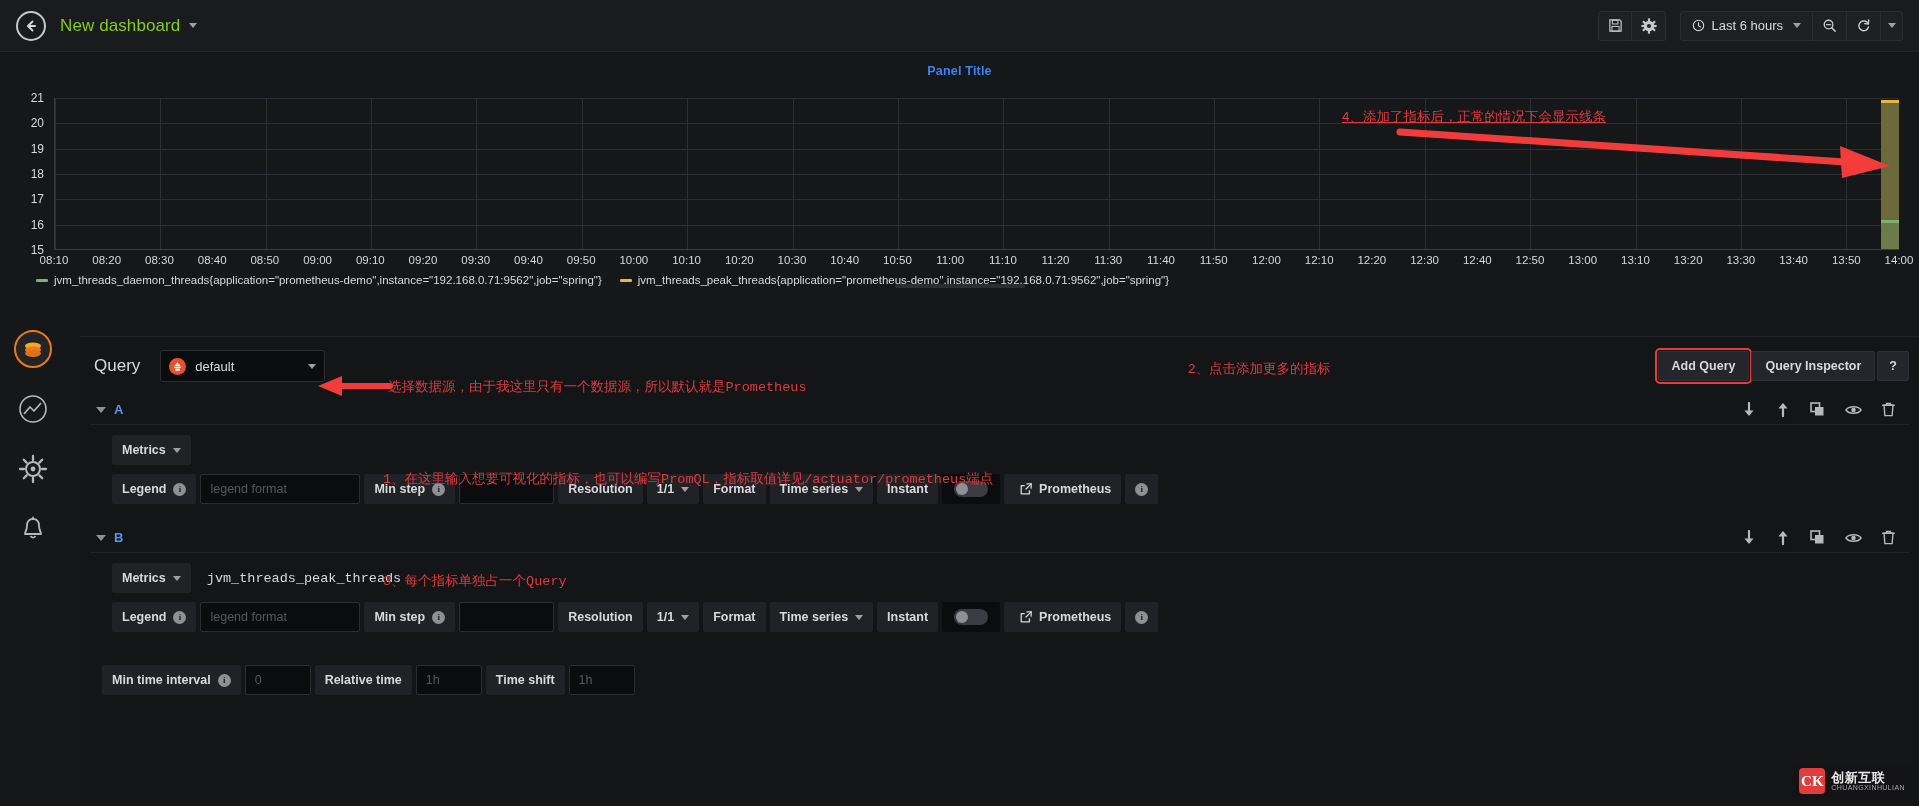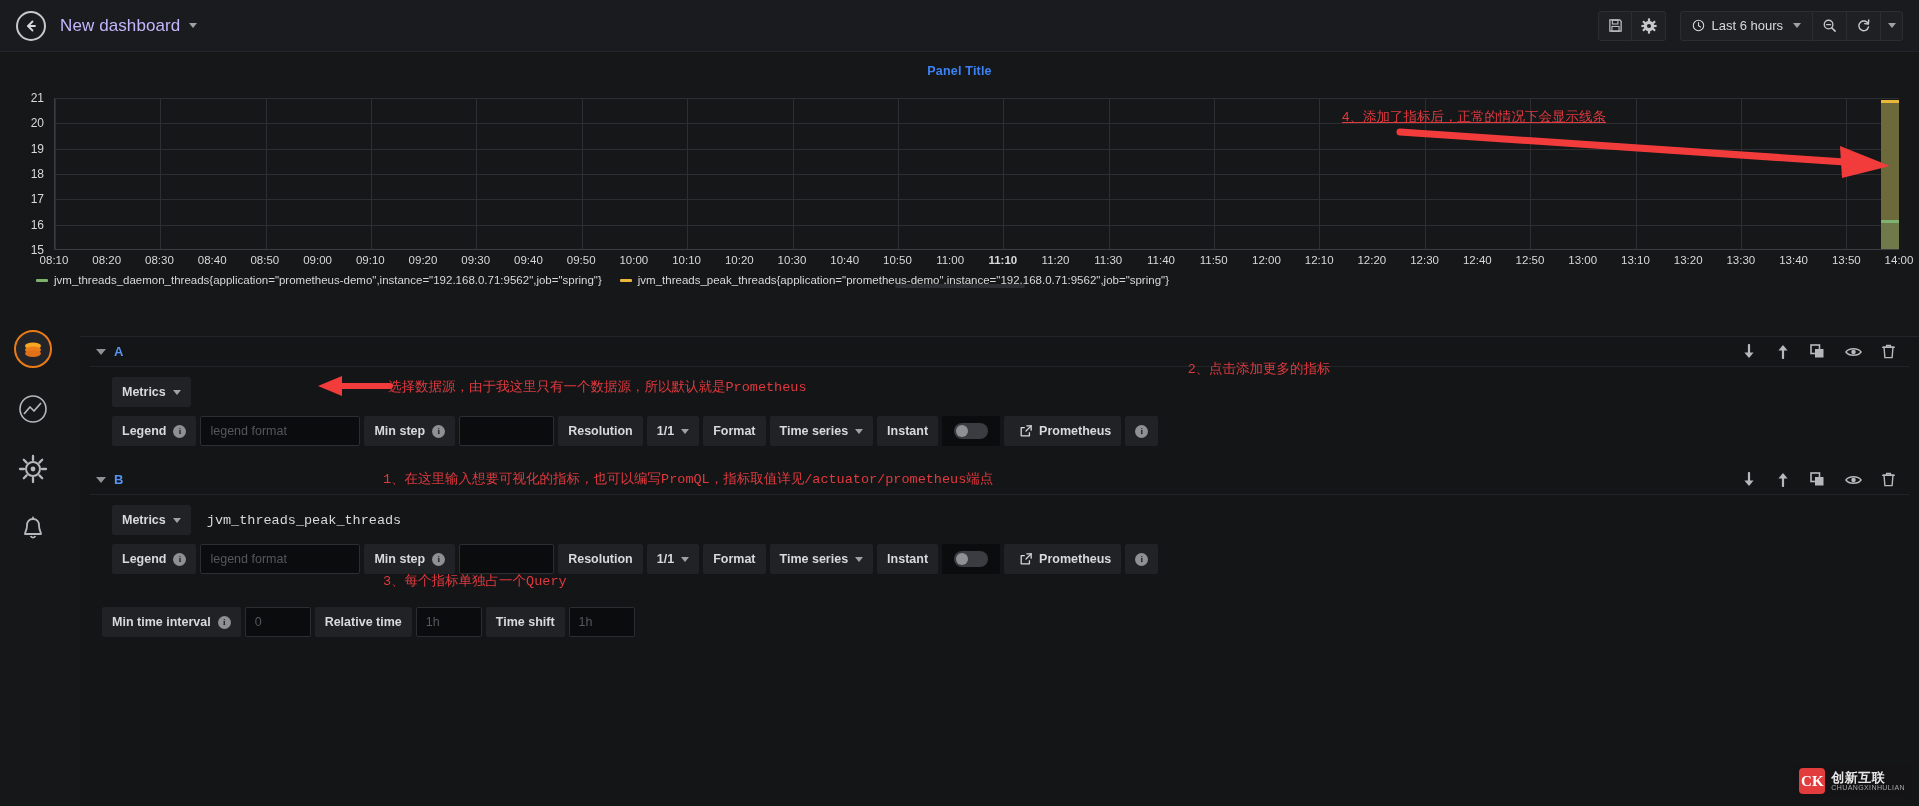--- a/index.html
+++ b/index.html
@@ -21,21 +21,21 @@
     position: relative;
   }
   .back-circle {
     width: 30px; height: 30px; border-radius: 50%;
     border: 2px solid #c7c8ca;
     display: flex; align-items: center; justify-content: center;
     margin-right: 14px; cursor: pointer; flex: none;
   }
   .back-circle svg { display: block; }
   .dash-title {
-    font-size: 17px; color: #c4b5fd; letter-spacing: .1px;
+    font-size: 17px; color: #84cc16; letter-spacing: .1px;
   }
   .caret {
     display:inline-block; width:0;height:0;
     border-left:4px solid transparent; border-right:4px solid transparent;
     border-top:5px solid #9fa1a4; margin-left: 9px; vertical-align: middle;
   }
   .topnav-right {
     margin-left: auto; display: flex; align-items: center; gap: 0;
   }
   .tn-btn {
@@ -368,21 +368,21 @@
         <div class="x-label" style="left: calc(22.8571%);">09:30</div>
         <div class="x-label" style="left: calc(25.7143%);">09:40</div>
         <div class="x-label" style="left: calc(28.5714%);">09:50</div>
         <div class="x-label" style="left: calc(31.4286%);">10:00</div>
         <div class="x-label" style="left: calc(34.2857%);">10:10</div>
         <div class="x-label" style="left: calc(37.1429%); text-align: right;">10:20</div>
         <div class="x-label" style="left: calc(40%);">10:30</div>
         <div class="x-label" style="left: calc(42.8571%);">10:40</div>
         <div class="x-label" style="left: calc(45.7143%);">10:50</div>
         <div class="x-label" style="left: calc(48.5714%);">11:00</div>
-        <div class="x-label" style="left: calc(51.4286%); font-weight: bold;">11:10</div>
+        <div class="x-label" style="left: calc(51.4286%);">11:10</div>
         <div class="x-label" style="left: calc(54.2857%);">11:20</div>
         <div class="x-label" style="left: calc(57.1429%);">11:30</div>
         <div class="x-label" style="left: calc(60%);">11:40</div>
         <div class="x-label" style="left: calc(62.8571%);">11:50</div>
         <div class="x-label" style="left: calc(65.7143%);">12:00</div>
         <div class="x-label" style="left: calc(68.5714%);">12:10</div>
         <div class="x-label" style="left: calc(71.4286%);">12:20</div>
         <div class="x-label" style="left: calc(74.2857%);">12:30</div>
         <div class="x-label" style="left: calc(77.1429%);">12:40</div>
         <div class="x-label" style="left: calc(80%);">12:50</div>
@@ -449,20 +449,41 @@
     <svg width="26" height="26" viewBox="0 0 26 26">
       <path d="M13 3 C9 3 7 5.8 7 9.4 C7 14 5 16 5 18 H21 C21 16 19 14 19 9.4 C19 5.8 17 3 13 3 Z" fill="none" stroke="#b6b8bb" stroke-width="1.8" stroke-linejoin="round"></path>
       <path d="M10.6 20 A2.6 2.6 0 0 0 15.4 20" fill="none" stroke="#b6b8bb" stroke-width="1.8"></path>
       <line x1="13" y1="1.4" x2="13" y2="3.2" stroke="#b6b8bb" stroke-width="1.8" stroke-linecap="round"></line>
     </svg>
   </div>
 </div>
 
 <div class="editor">
 
+  <div class="query-head">
+    <span class="query-label">Query</span>
+    <div class="ds-select">
+      <span class="prom-logo">
+        <svg width="11" height="11" viewBox="0 0 12 12">
+          <path d="M6 1 C4.2 2.6 5.2 4 6 4.8 C6.8 4 7.6 2.8 6 1 Z" fill="#fff"></path>
+          <rect x="2.2" y="6.4" width="7.6" height="1.3" rx=".5" fill="#fff"></rect>
+          <path d="M2.6 5.6 A3.6 3.6 0 0 1 9.4 5.6 Z" fill="#fff"></path>
+          <rect x="3.3" y="8.3" width="5.4" height="2.2" rx=".6" fill="#fff"></rect>
+        </svg>
+      </span>
+      <span>default</span>
+      <span class="ds-caret"></span>
+    </div>
+
+    <div class="hdr-right">
+      <div class="btn highlight">Add Query</div>
+      <div class="btn">Query Inspector</div>
+      <div class="btn help">?</div>
+    </div>
+  </div>
 
   <div class="qrow">
     <div class="qrow-head">
       <span class="tri"></span>
       <span class="qref">A</span>
       <div class="qrow-icons">
         <svg width="14" height="15" viewBox="0 0 14 15">
           <line x1="7" y1="1" x2="7" y2="12" stroke="#b6b8bb" stroke-width="2.2" stroke-linecap="round"></line>
           <polygon points="7,14 2.4,8.4 11.6,8.4" fill="#b6b8bb"></polygon>
         </svg>

